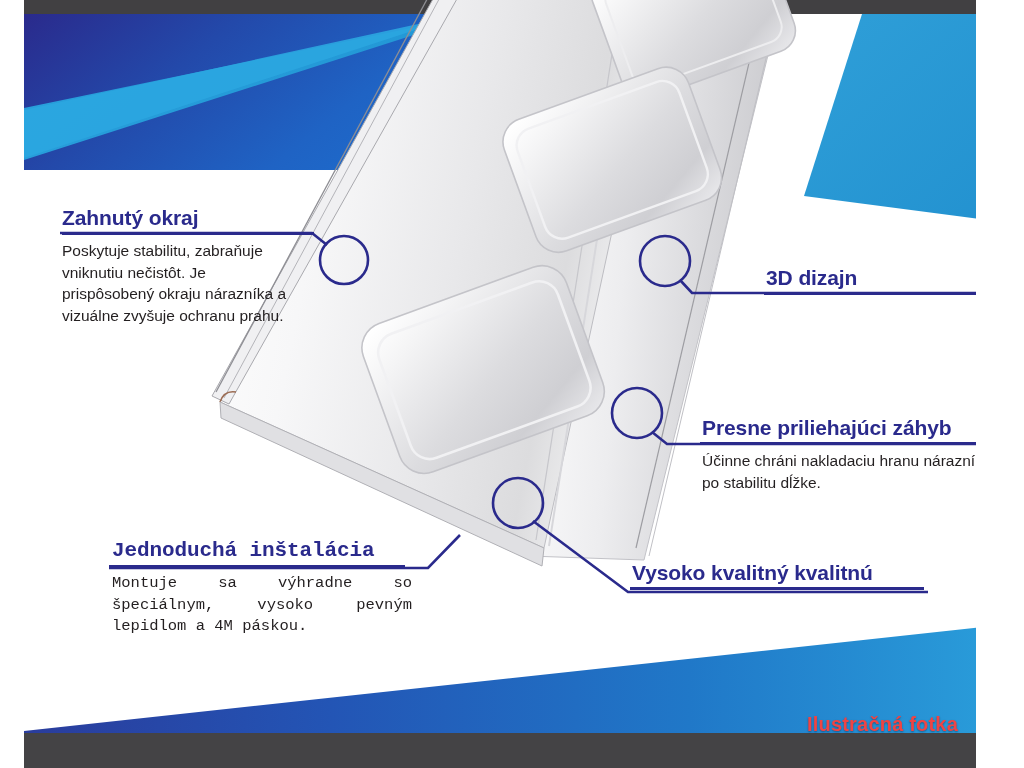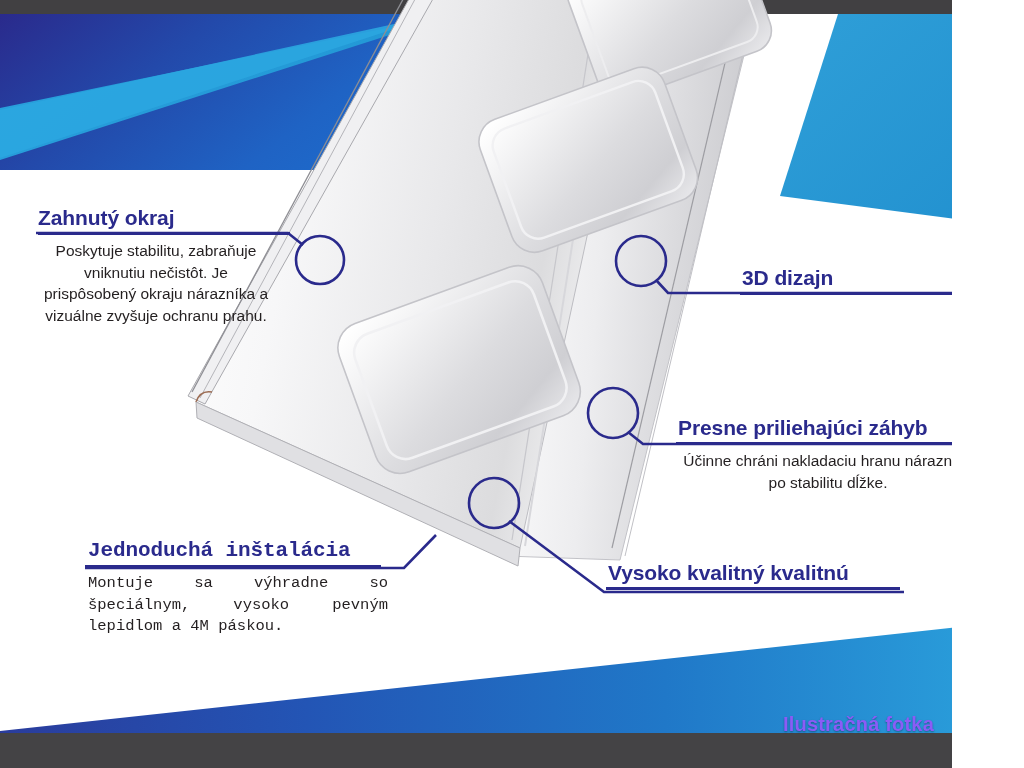--- a/index.html
+++ b/index.html
@@ -10,20 +10,21 @@
   }
   body {
     font-family: "Liberation Sans", sans-serif;
   }
   #stage {
     position: relative;
     width: 952px;
     height: 768px;
     overflow: hidden;
     background: #ffffff;
+    margin-left: 24px;
   }
 
   
   #bg-layer {
     position: absolute;
     left: 0; top: 0;
     width: 1024px;
     height: 768px;
   }
 
@@ -59,21 +60,20 @@
   .callout-rule {
     height: 3px;
     background: #2a2a8c;
     margin: 2px 0 5px 0;
   }
   .callout-body {
     color: #231f20;
     font-size: 15.5px;
     line-height: 21.5px;
     margin: 0;
-    text-align: center;
   }
   .callout-body.just { text-align: justify; }
 
   #callout-zahnuty { left: 38px; top: 205px; width: 236px; }
   #callout-zahnuty .callout-rule { width: 252px; }
 
   #callout-3d { left: 742px; top: 265px; width: 246px; }
   #callout-3d .callout-rule { width: 246px; margin-left: -2px; }
 
   #callout-zahyb { left: 678px; top: 415px; width: 300px; }
@@ -91,21 +91,21 @@
     left: 0;
     top: 733px;
     width: 1024px;
     height: 35px;
     background: #444345;
   }
   #watermark {
     position: absolute;
     right: 18px;
     top: 713px;
-    color: #8b5cf6;
+    color: #ef4444;
     font-weight: bold;
     font-size: 20px;
     letter-spacing: 0.2px;
     text-shadow: 0 1px 2px rgba(0,0,0,0.35);
     padding-left: 19px;
   }
 </style>
 </head>
 <body>
 

